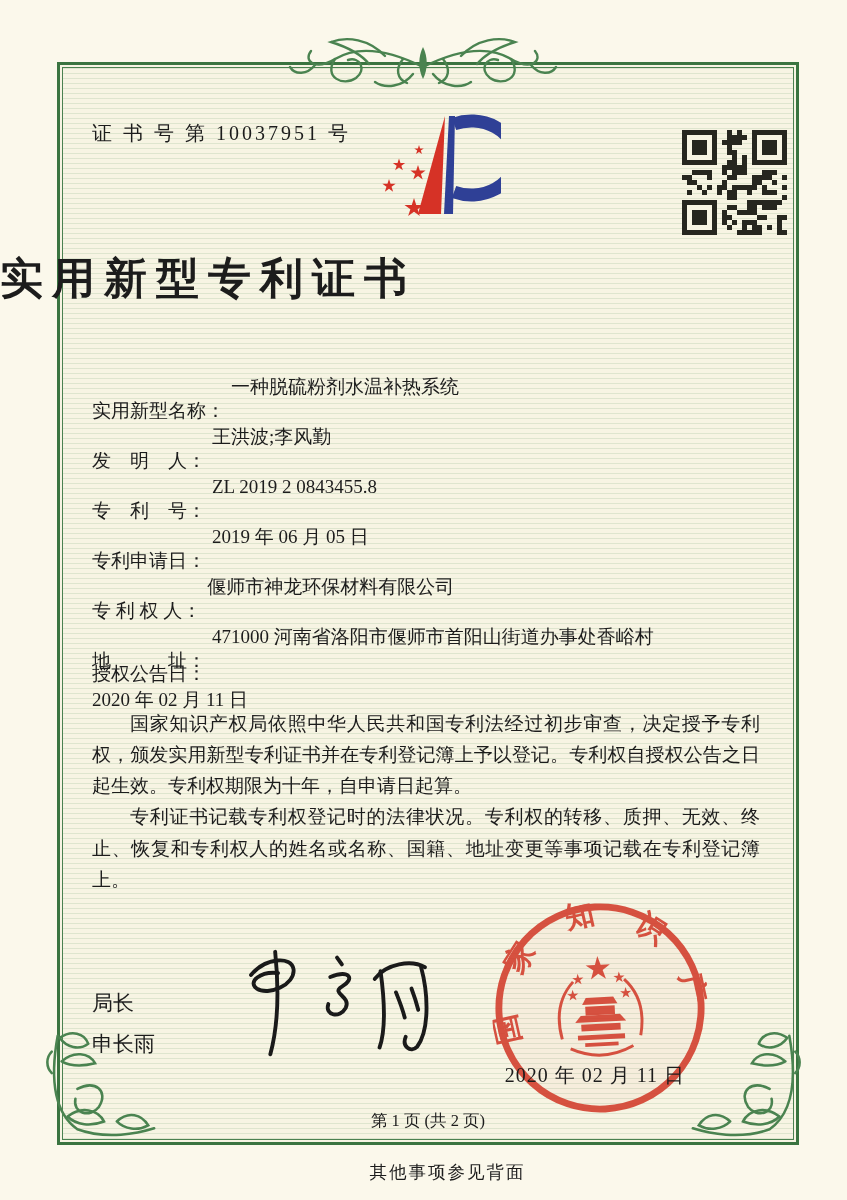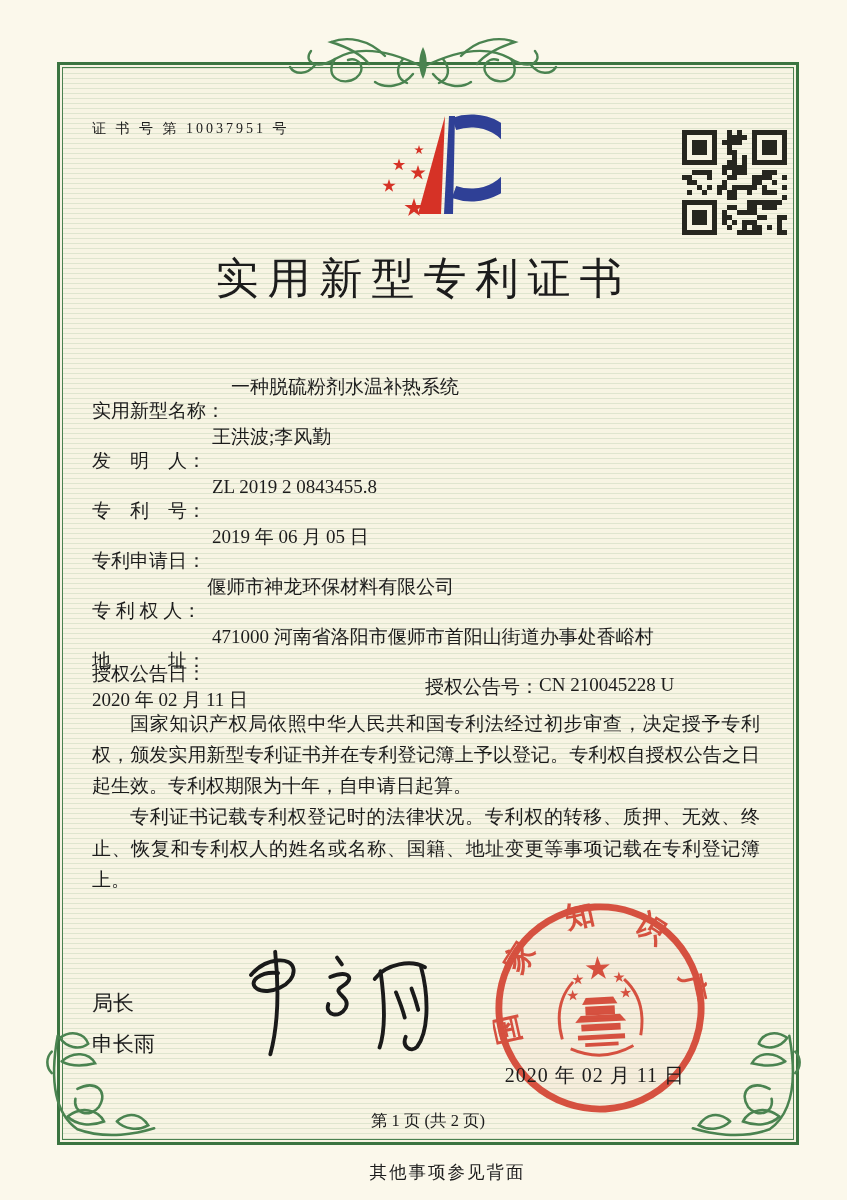--- a/index.html
+++ b/index.html
@@ -22,26 +22,26 @@
     border:1px solid #4b8150;
     background:repeating-linear-gradient(0deg,
       rgba(122,168,122,0.20) 0px, rgba(122,168,122,0.20) 1px,
       transparent 1px, transparent 5px);
   }
   .ornament { position:absolute; pointer-events:none; }
   .ornament.top-center { left:263px; top:28px; width:320px; height:72px; }
   .ornament.corner-bl { left:38px; top:1022px; width:128px; height:128px; }
   .ornament.corner-br { left:681px; top:1022px; width:128px; height:128px; transform:scaleX(-1); }
   
-  .cert-no { position:absolute; left:92px; top:120px; font-size:14px; letter-spacing:3px; }
+  .cert-no { position:absolute; left:92px; top:120px; font-size:20px; letter-spacing:3px; }
   .logo { position:absolute; left:356px; top:110px; width:145px; height:124px; }
   .qr { position:absolute; left:682px; top:130px; width:105px; height:105px; }
   .title {
     position:absolute; left:0; top:250px; width:847px;
-    text-align:center; font-size:43px; font-weight:normal; letter-spacing:9px;
+    font-size:43px; font-weight:bold; letter-spacing:9px;
   }
   
   .fields { position:absolute; left:92px; top:362px; width:670px; }
   .field-row { height:50px; display:flex; align-items:center; font-size:19px; }
   .field-row .lab { white-space:pre;margin-top:48px; }
   .field-row .val { margin-left:6px; white-space:pre; }
   .grant-row { position:absolute; left:92px; top:662px; width:670px; height:50px;
     display:flex; align-items:center; font-size:19px; }
   .grant-pair1 { width:333px; display:flex;flex-direction:column; }
   .grant-pair2 { display:flex; }
@@ -279,24 +279,20 @@
     <span class="lab">地　　　址：</span>
     <span class="val">471000 河南省洛阳市偃师市首阳山街道办事处香峪村</span>
   </div>
 </div>
 
 <div class="grant-row">
   <div class="grant-pair1">
     <span class="lab">授权公告日：</span>
     <span class="val">2020 年 02 月 11 日</span>
   </div>
-  <div class="grant-pair2">
-    <span class="lab">授权公告号：</span>
-    <span class="val">CN 210045228 U</span>
-  </div>
 </div>
 
 <div class="paragraphs">
   <p>国家知识产权局依照中华人民共和国专利法经过初步审查，决定授予专利权，颁发实用新型专利证书并在专利登记簿上予以登记。专利权自授权公告之日起生效。专利权期限为十年，自申请日起算。</p>
   <p>专利证书记载专利权登记时的法律状况。专利权的转移、质押、无效、终止、恢复和专利权人的姓名或名称、国籍、地址变更等事项记载在专利登记簿上。</p>
 </div>
 
 <div class="officer">
   <div>局长</div>
   <div>申长雨</div>

